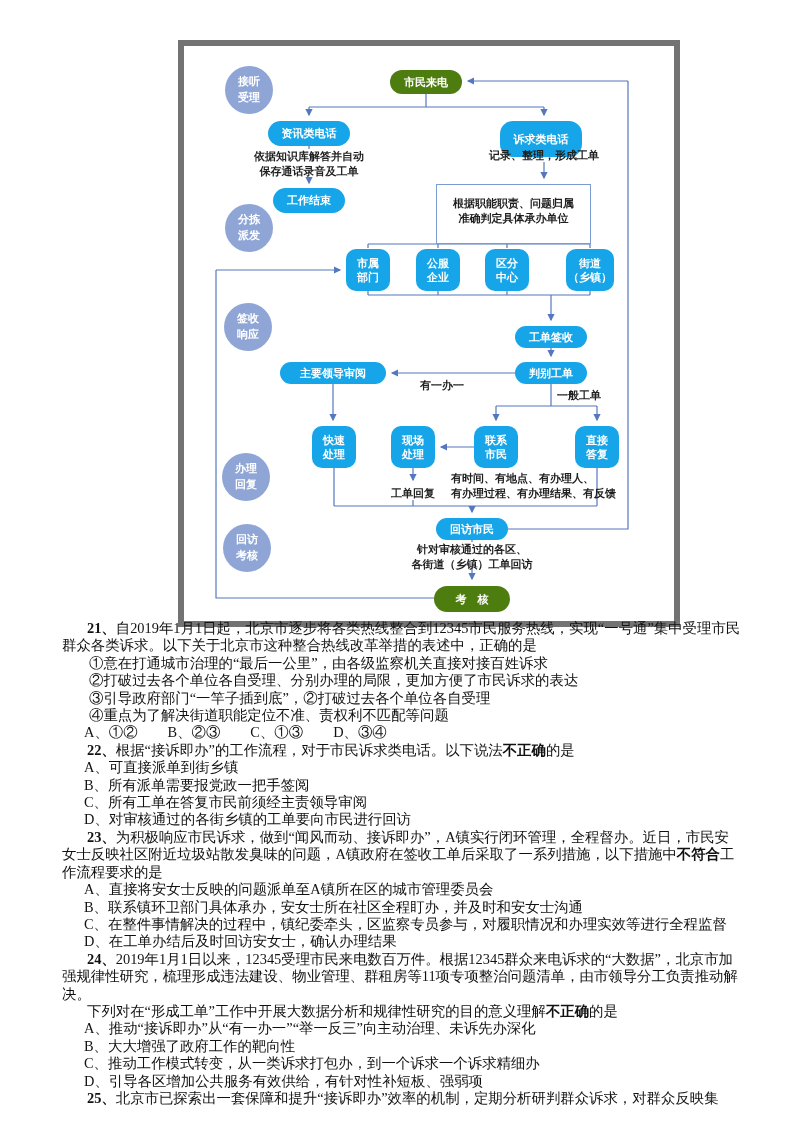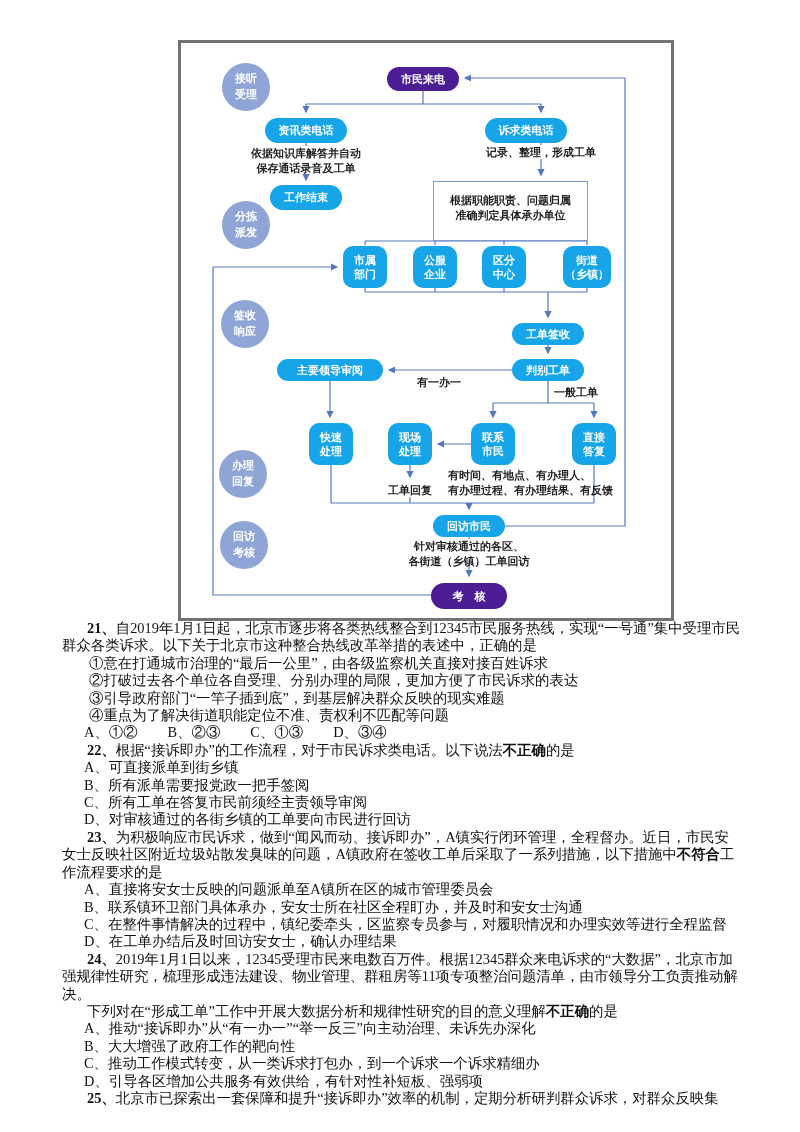--- a/index.html
+++ b/index.html
@@ -1,27 +1,27 @@
 <!DOCTYPE html>
 <html><head>
 <meta charset="utf-8">
 <style>
   html,body{margin:0;padding:0;}
   body{width:800px;height:1132px;background:#ffffff;position:relative;overflow:hidden;}
 
   
   .fc{position:absolute;left:178px;top:40px;width:490px;height:575px;
-      border:3px solid #737373;background:#fff;
+      border:6px solid #737373;background:#fff;
       font-family:"Liberation Sans","DejaVu Sans",sans-serif;}
   .fc *{box-sizing:border-box;}
   .node{position:absolute;display:flex;align-items:center;justify-content:center;
         color:#fff;font-weight:bold;font-size:11px;text-align:center;
         white-space:pre-line;line-height:1.3;}
   .pill{background:#16a5e8;border-radius:13px;}
-  .pill.dark{background:#4c1d95;}
+  .pill.dark{background:#4d7c0f;}
   .sq{background:#16a5e8;border-radius:10px;}
   .stage{position:absolute;width:48px;height:48px;border-radius:50%;background:#8fa5d6;
          display:flex;align-items:center;justify-content:center;color:#fff;
          font-weight:bold;font-size:11px;white-space:pre-line;text-align:center;line-height:1.45;}
   .note{position:absolute;color:#1f1f1f;font-weight:600;font-size:11px;line-height:1.34;
         white-space:pre-line;text-align:center;}
   .note.l{text-align:left;}
   .frame{position:absolute;border:1px solid #7b9bd2;}
   svg.lines{position:absolute;left:0;top:0;}
   .ln{stroke:#5577c0;stroke-width:1.2;fill:none;}
@@ -72,21 +72,21 @@
 派发</div>
   <div class="stage" style="left:40px;top:257px">签收
 响应</div>
   <div class="stage" style="left:38px;top:407px">办理
 回复</div>
   <div class="stage" style="left:39px;top:478px">回访
 考核</div>
 
   <div class="node pill dark" style="left:206px;top:24px;width:72px;height:24px">市民来电</div>
   <div class="node pill" style="left:84px;top:75px;width:82px;height:25px">资讯类电话</div>
-  <div class="node pill" style="left:304px;top:75px;width:82px;height:25px">诉求类电话</div>
+  <div class="node pill" style="left:316px;top:75px;width:82px;height:36px">诉求类电话</div>
   <div class="node pill" style="left:89px;top:142px;width:72px;height:25px">工作结束</div>
 
   <div class="frame" style="left:252px;top:138px;width:155px;height:60px"></div>
   <div class="note" style="left:242px;top:150px;width:175px">根据职能职责、问题归属
 准确判定具体承办单位</div>
 
   <div class="node sq" style="left:162px;top:203px;width:44px;height:42px">市属
 部门</div>
   <div class="node sq" style="left:232px;top:203px;width:44px;height:42px">公服
 企业</div>
@@ -122,21 +122,21 @@
   <div class="note" style="left:193px;top:496px;width:190px">针对审核通过的各区、
 各街道（乡镇）工单回访</div>
 </div>
 
 <div class="qs">
 
   <div>
     <p><b>21、</b><span>自2019年1月1日起，北京市逐步将各类热线整合到12345市民服务热线，实现“一号通”集中受理市民群众各类诉求。以下关于北京市这种整合热线改革举措的表述中，正确的是</span></p>
     <div class="item">①意在打通城市治理的“最后一公里”，由各级监察机关直接对接百姓诉求</div>
     <div class="item">②打破过去各个单位各自受理、分别办理的局限，更加方便了市民诉求的表达</div>
-    <div class="item">③引导政府部门“一竿子插到底”，到基层解决群众反映的现实难题</div>
+    <div class="item">③引导政府部门“一竿子插到底”，②打破过去各个单位各自受理</div>
     <div class="item">④重点为了解决街道职能定位不准、责权利不匹配等问题</div>
     <div class="opt ansrow">
       <span>A、①②</span><span>B、②③</span><span>C、①③</span><span>D、③④</span>
     </div>
   </div>
 
   <div>
     <p><b>22、</b><span>根据“接诉即办”的工作流程，对于市民诉求类电话。以下说法</span><b>不正确</b><span>的是</span></p>
     <div class="opt">A、可直接派单到街乡镇</div>
     <div class="opt">B、所有派单需要报党政一把手签阅</div>

